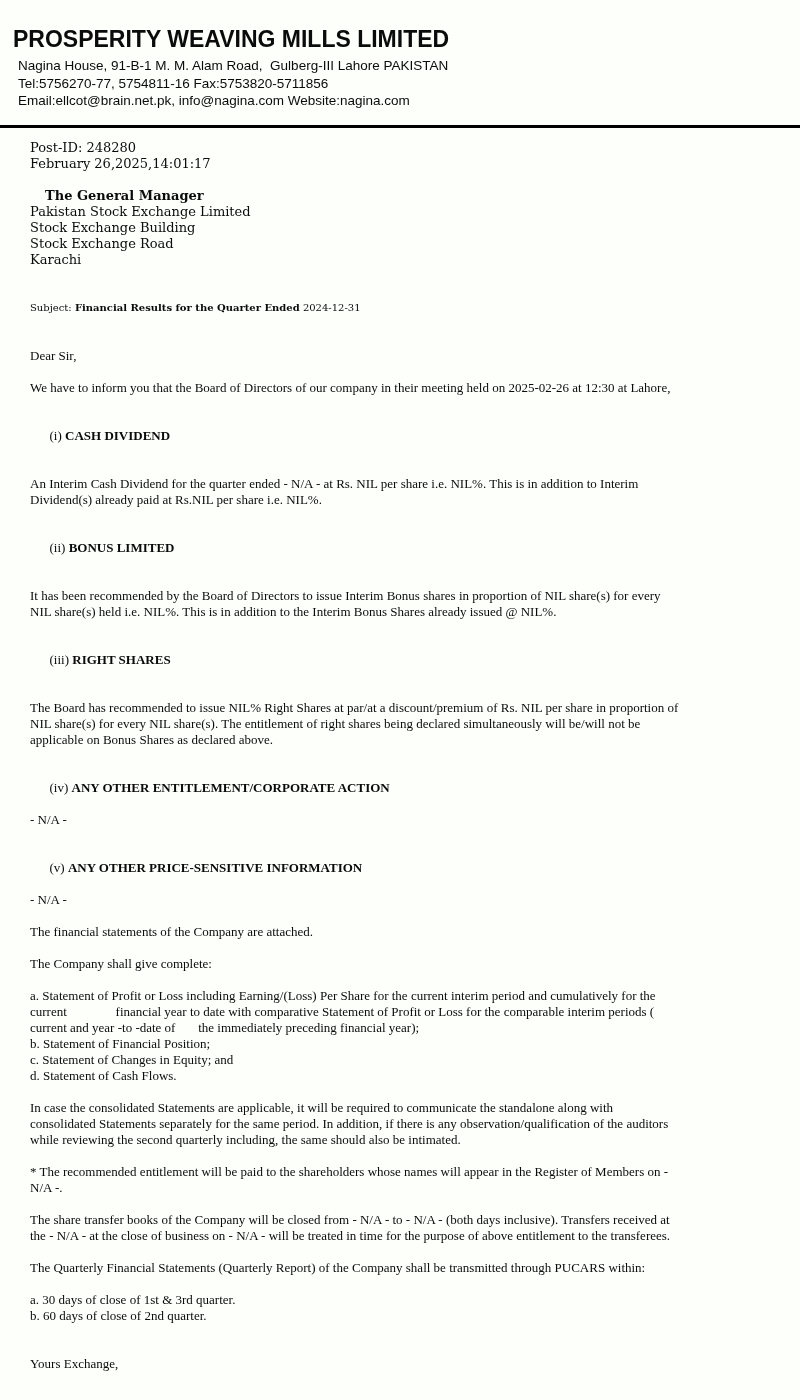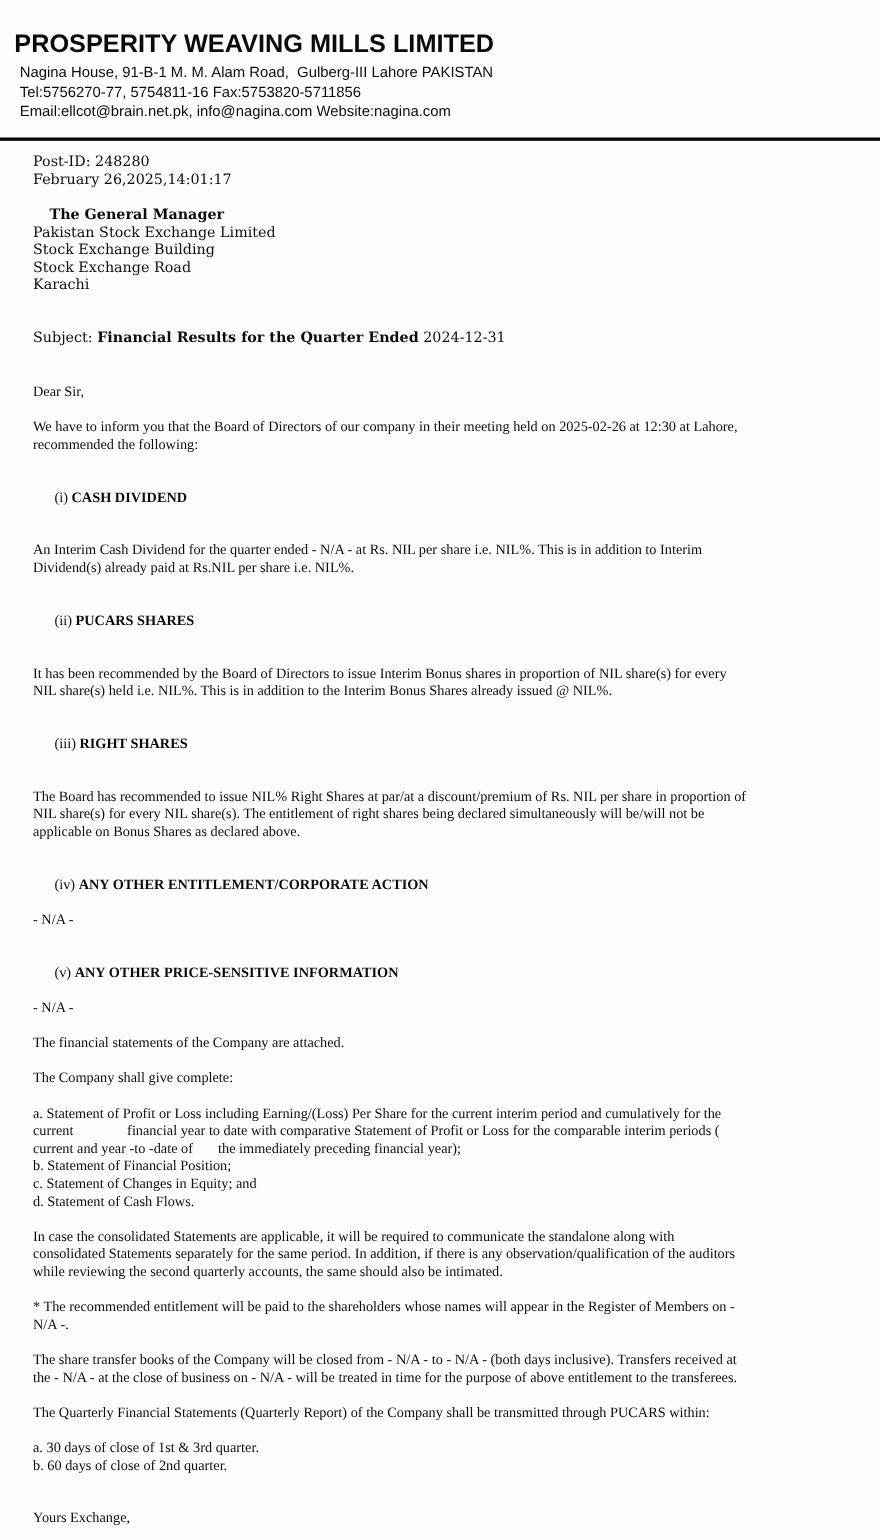--- a/index.html
+++ b/index.html
@@ -47,21 +47,21 @@
   .recipient{
     margin:16px 0 0 30px;
     font-family:"DejaVu Serif", serif;
     font-size:13px;
     line-height:16px;
   }
   .recipient .bold{font-weight:bold;margin-left:15px;}
   .subject{
     margin:32px 0 0 30px;
     font-family:"DejaVu Serif", serif;
-    font-size:13px;
+    font-size:10px;
     line-height:16px;
   }
   .subject span{white-space:pre;}
   .subject .bold{font-weight:bold;}
 
   
   .content{
     margin-left:30px;
     width:770px;
     font-size:13px;
@@ -107,33 +107,32 @@
   <div class="subject">
     <span>Subject: </span><span class="bold">Financial Results for the Quarter Ended</span><span> 2024-12-31</span>
   </div>
 
   <div class="content">
 
     <div class="salutation">Dear Sir,</div>
 
     <div class="para">
         <div class="ln">We have to inform you that the Board of Directors of our company in their meeting held on 2025-02-26 at 12:30 at Lahore,</div>
-        <div class="ln">recommended the following:</div>
       </div>
 
     <div class="sec-heading">
       <span class="num">(i) </span><span class="ttl">CASH DIVIDEND</span>
     </div>
     <div class="para">
         <div class="ln">An Interim Cash Dividend for the quarter ended - N/A - at Rs. NIL per share i.e. NIL%. This is in addition to Interim</div>
         <div class="ln">Dividend(s) already paid at Rs.NIL per share i.e. NIL%.</div>
       </div>
 
     <div class="sec-heading">
-      <span class="num">(ii) </span><span class="ttl">PUCARS SHARES</span>
+      <span class="num">(ii) </span><span class="ttl">BONUS LIMITED</span>
     </div>
     <div class="para">
         <div class="ln">It has been recommended by the Board of Directors to issue Interim Bonus shares in proportion of NIL share(s) for every</div>
         <div class="ln">NIL share(s) held i.e. NIL%. This is in addition to the Interim Bonus Shares already issued @ NIL%.</div>
       </div>
 
     <div class="sec-heading">
       <span class="num">(iii) </span><span class="ttl">RIGHT SHARES</span>
     </div>
     <div class="para">
@@ -161,21 +160,21 @@
         <div class="ln">current               financial year to date with comparative Statement of Profit or Loss for the comparable interim periods (</div>
         <div class="ln">current and year -to -date of       the immediately preceding financial year);</div>
         <div class="ln">b. Statement of Financial Position;</div>
         <div class="ln">c. Statement of Changes in Equity; and</div>
         <div class="ln">d. Statement of Cash Flows.</div>
       </div>
 
     <div class="para">
         <div class="ln">In case the consolidated Statements are applicable, it will be required to communicate the standalone along with</div>
         <div class="ln">consolidated Statements separately for the same period. In addition, if there is any observation/qualification of the auditors</div>
-        <div class="ln">while reviewing the second quarterly accounts, the same should also be intimated.</div>
+        <div class="ln">while reviewing the second quarterly including, the same should also be intimated.</div>
       </div>
 
     <div class="para">
         <div class="ln">* The recommended entitlement will be paid to the shareholders whose names will appear in the Register of Members on -</div>
         <div class="ln">N/A -.</div>
       </div>
 
     <div class="para">
         <div class="ln">The share transfer books of the Company will be closed from - N/A - to - N/A - (both days inclusive). Transfers received at</div>
         <div class="ln">the - N/A - at the close of business on - N/A - will be treated in time for the purpose of above entitlement to the transferees.</div>

